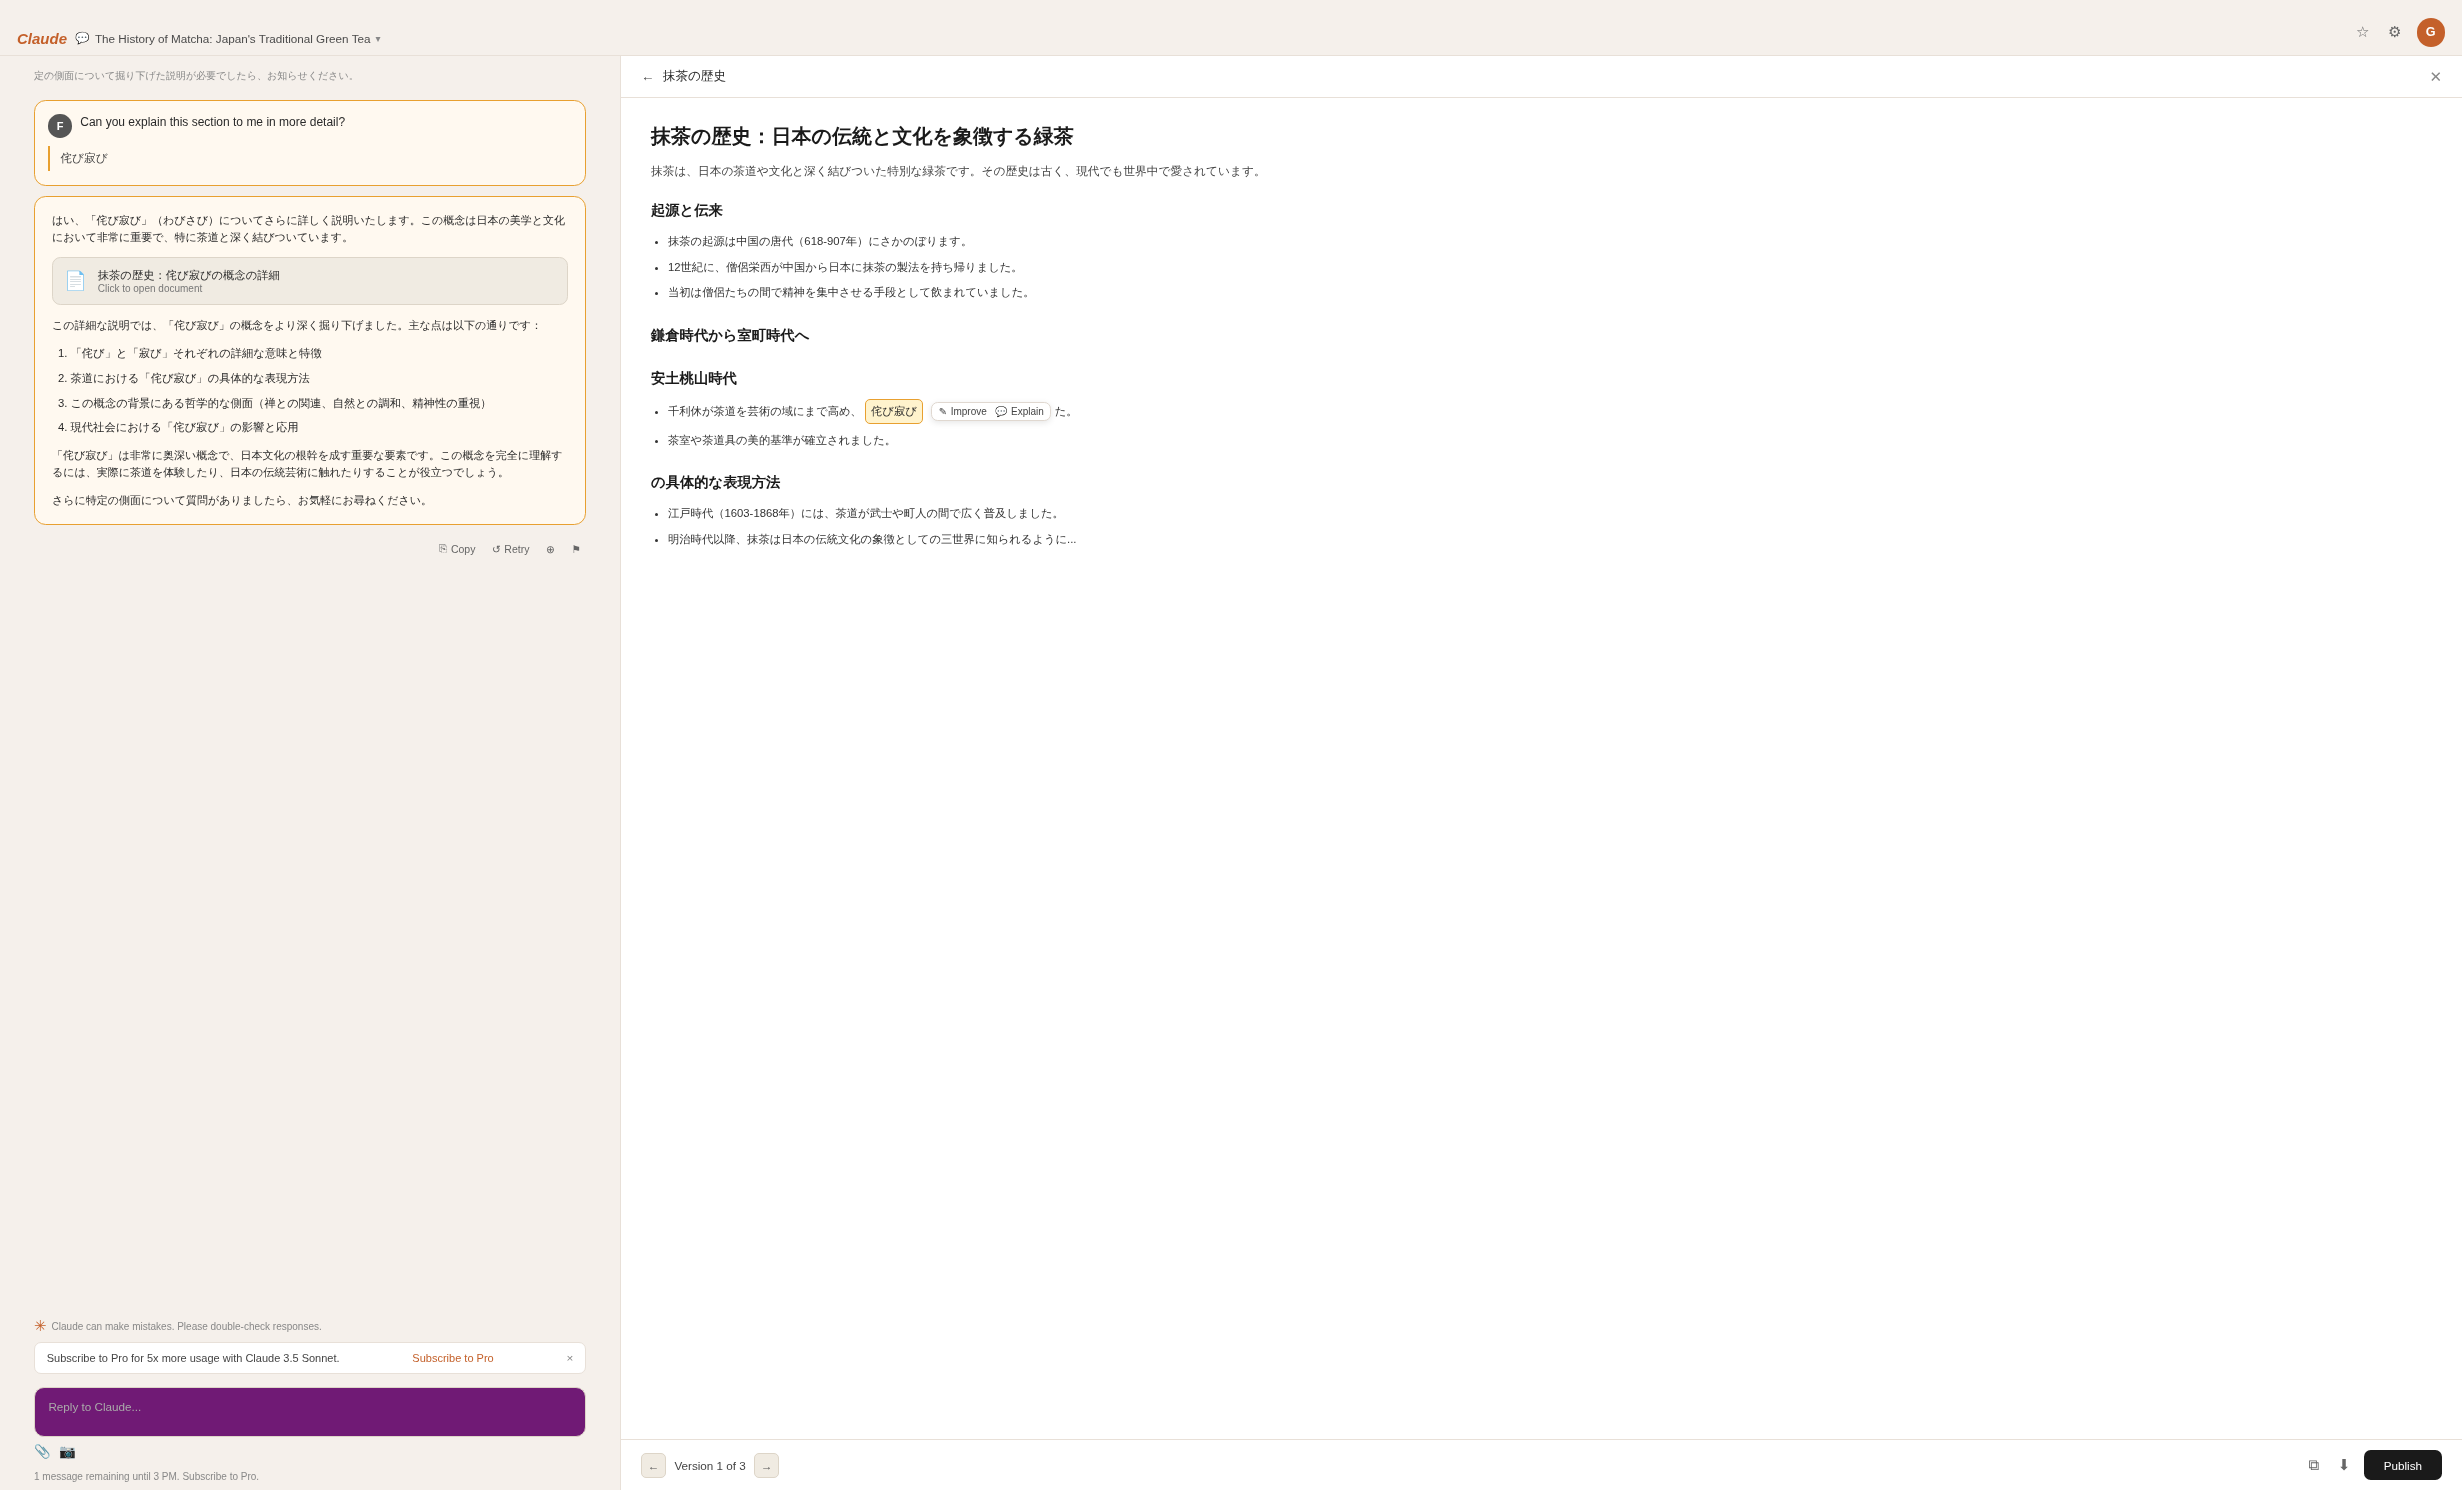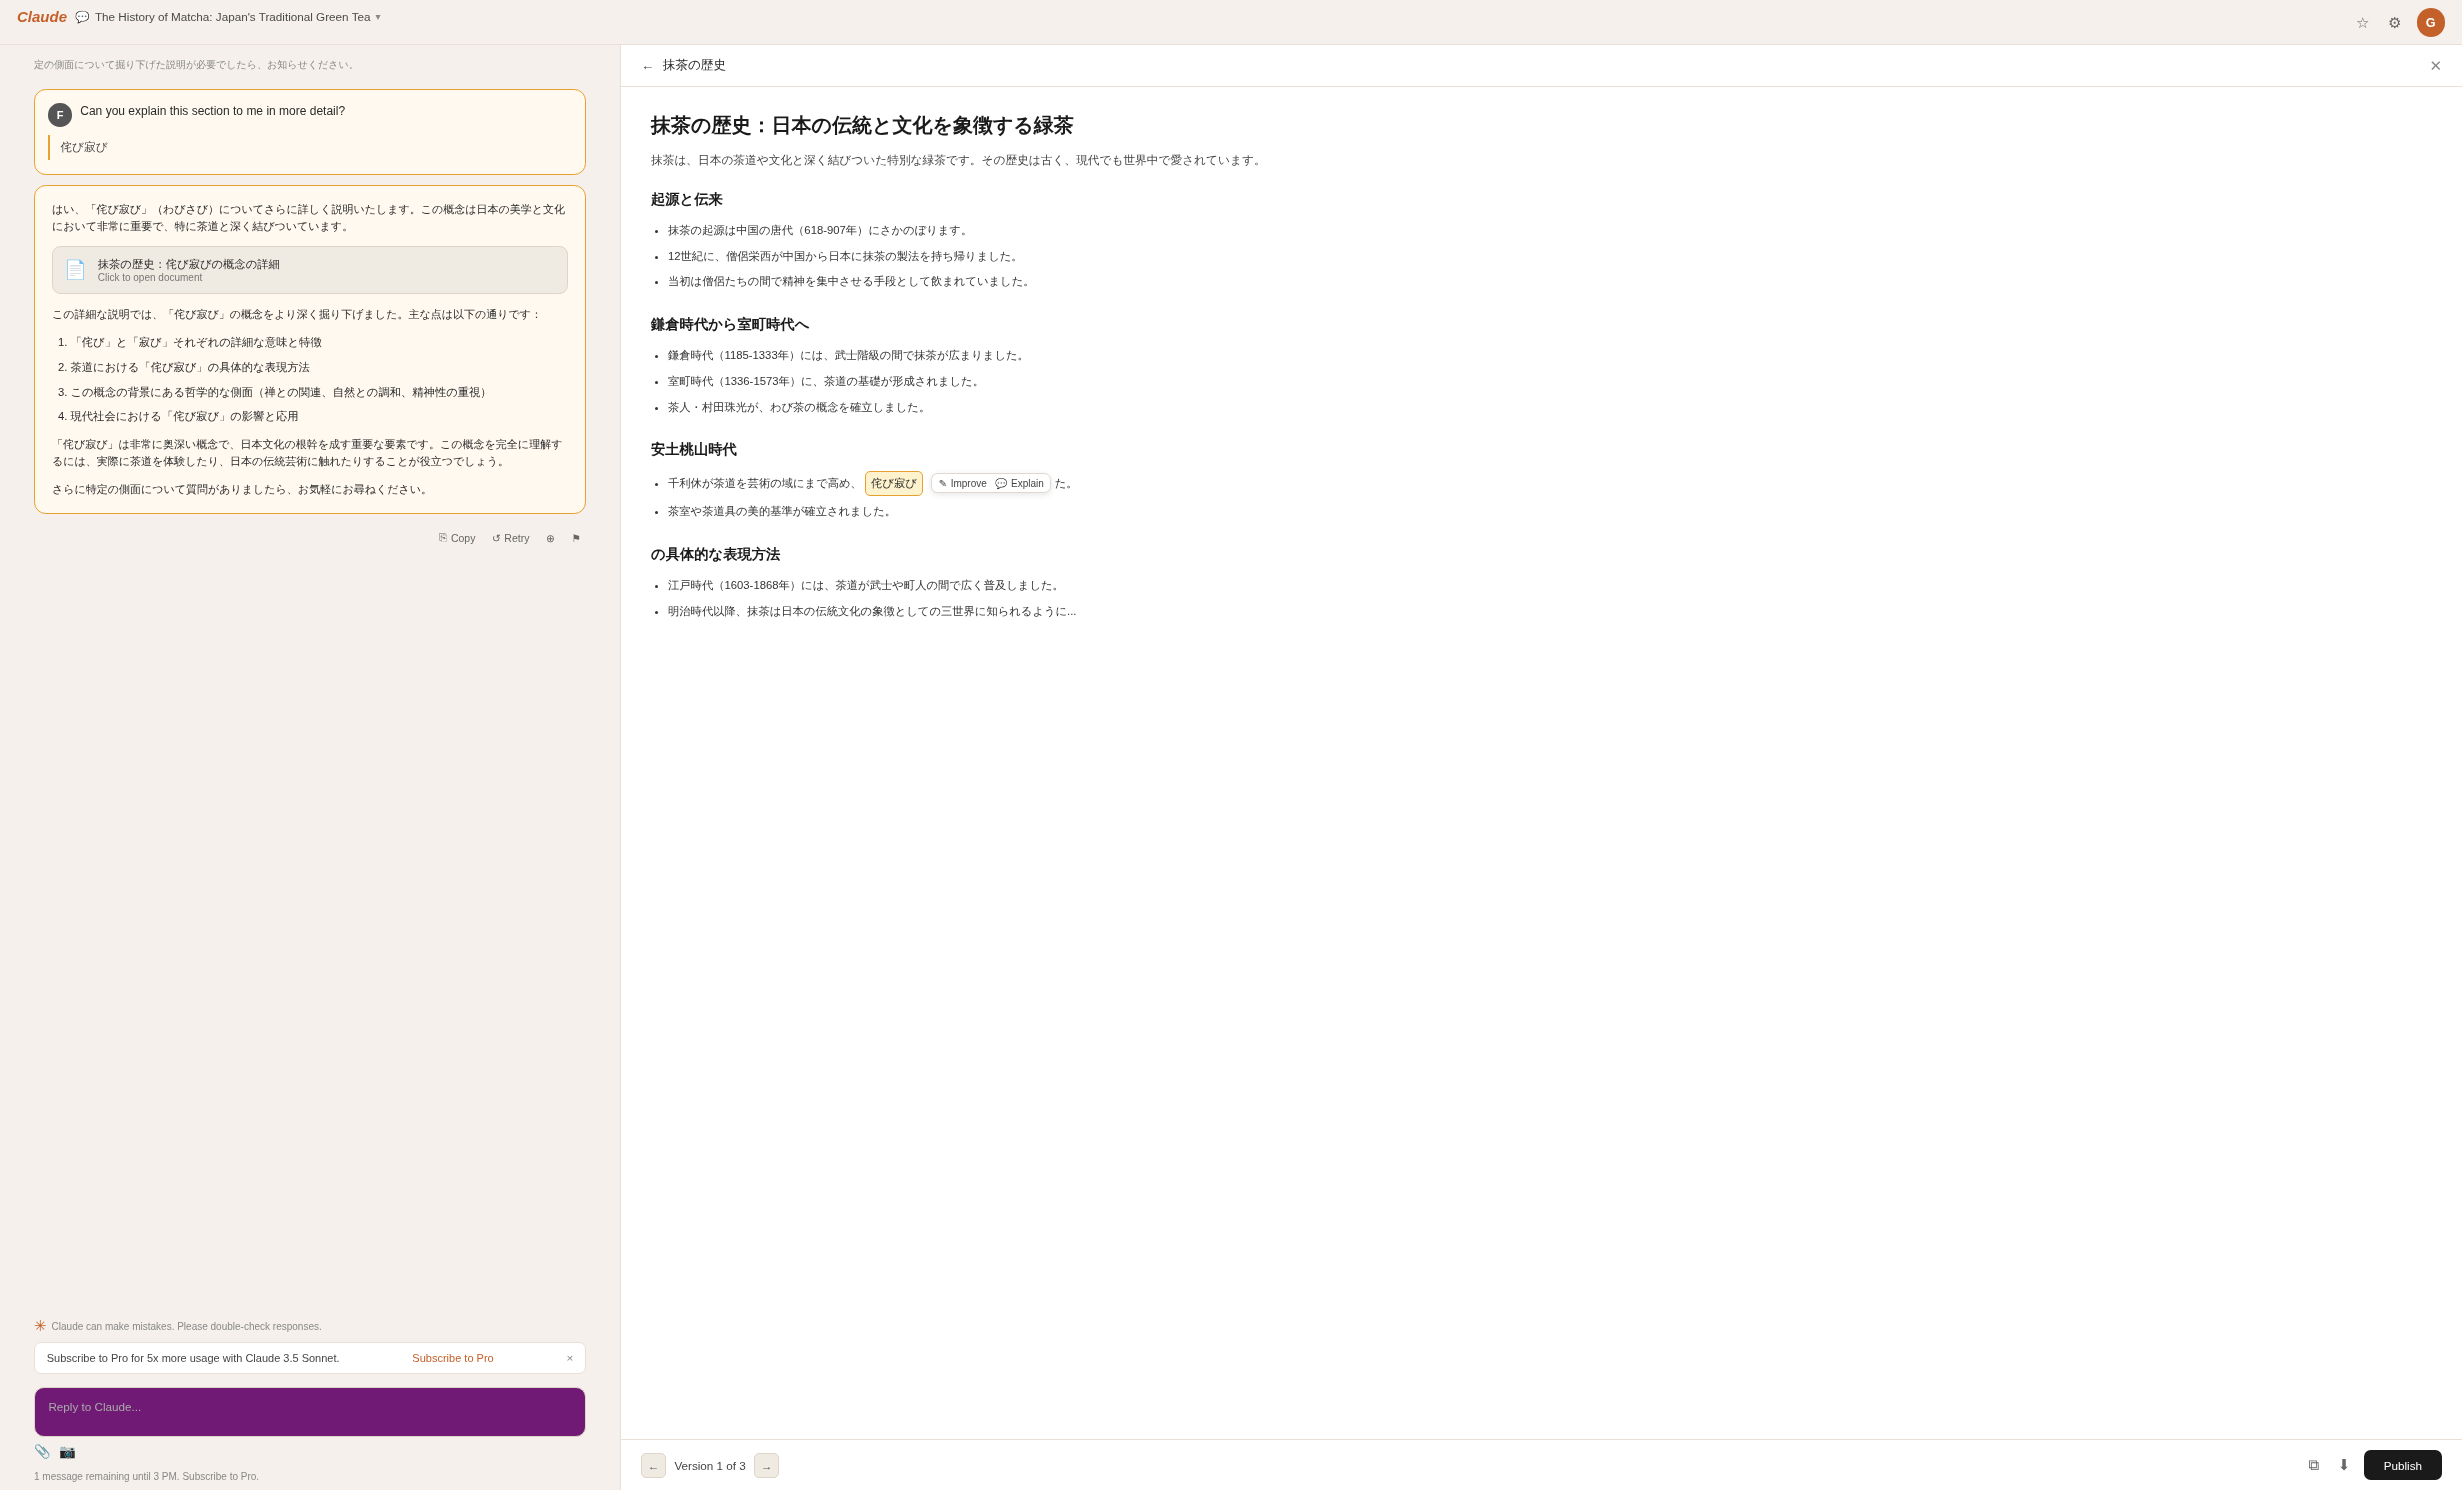--- a/index.html
+++ b/index.html
@@ -8,26 +8,26 @@
       background: #f5f0eb;
       height: 100vh;
       overflow: hidden;
       display: flex;
       flex-direction: column;
     }
 
     
     .top-header {
       display: flex;
-      align-items: flex-start;
+      align-items: flex-end;
       justify-content: space-between;
       padding: 8.4px 17px;
       background: #f5f0eb;
       border-bottom: 0.8px solid #e8e0d8;
-      height: 45px;
+      height: 56px;
       flex-shrink: 0;
     }
     .header-left {
       display: flex;
       align-items: center;
       gap: 8.4px;
     }
     .claude-logo {
       font-size: 15px;
       font-weight: 700;
@@ -601,25 +601,20 @@
         <h2 class="doc-section-title">起源と伝来</h2>
         <ul class="doc-ul">
           <li>抹茶の起源は中国の唐代（618-907年）にさかのぼります。</li>
           <li>12世紀に、僧侶栄西が中国から日本に抹茶の製法を持ち帰りました。</li>
           <li>当初は僧侶たちの間で精神を集中させる手段として飲まれていました。</li>
         </ul>
       </div>
 
       <div class="doc-section">
         <h2 class="doc-section-title">鎌倉時代から室町時代へ</h2>
-        <ul class="doc-ul">
-          <li>鎌倉時代（1185-1333年）には、武士階級の間で抹茶が広まりました。</li>
-          <li>室町時代（1336-1573年）に、茶道の基礎が形成されました。</li>
-          <li>茶人・村田珠光が、わび茶の概念を確立しました。</li>
-        </ul>
       </div>
 
       <div class="doc-section">
         <h2 class="doc-section-title">安土桃山時代</h2>
         <ul class="doc-ul">
           <li>
             <span>千利休が茶道を芸術の域にまで高め、</span>
             <span style="display:inline-flex; align-items:center; gap:3.4px;">
               <span class="highlight-text">侘び寂び</span>
               <span class="highlight-actions">

